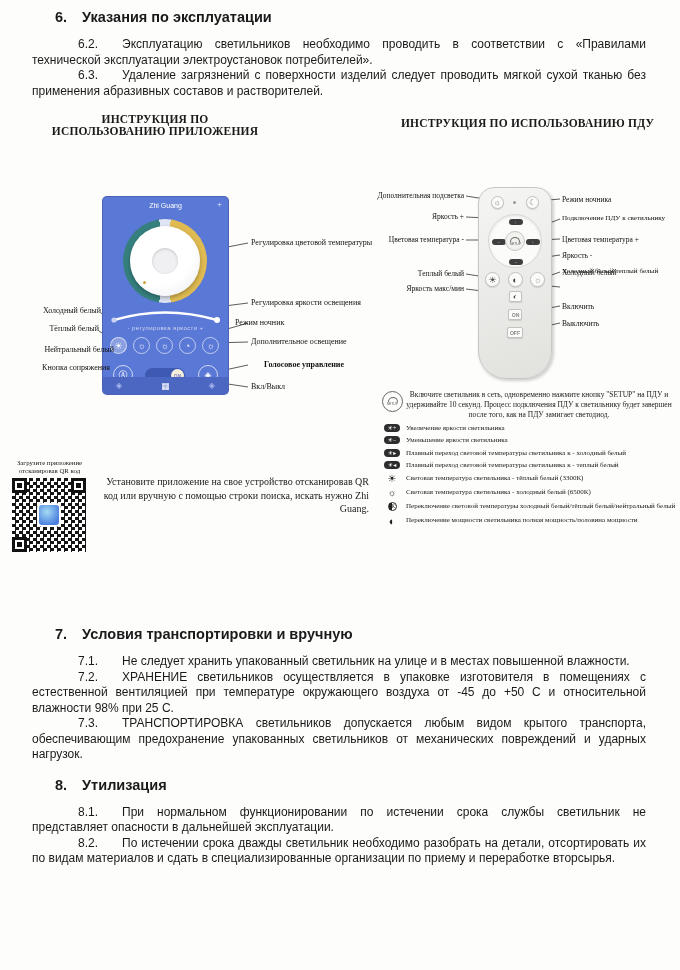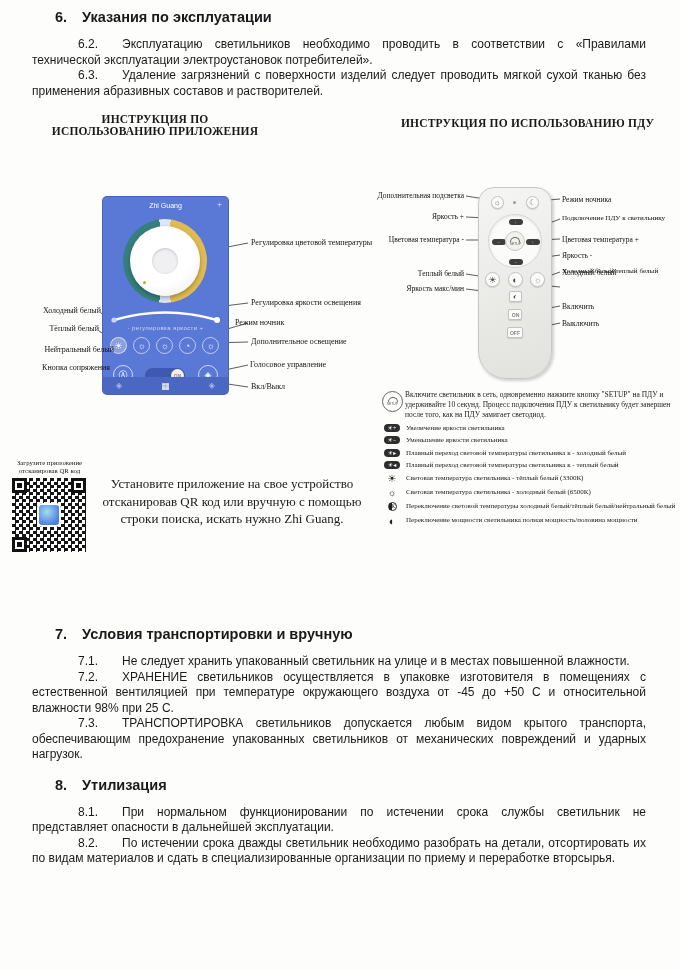--- a/index.html
+++ b/index.html
@@ -69,41 +69,41 @@
   .setup-btn{position:absolute;left:16px;top:16px;width:20px;height:20px;border-radius:50%;
         background:#f1f1ee;border:1px solid #c6c6c2;box-sizing:border-box;
         display:flex;flex-direction:column;align-items:center;justify-content:center;}
   .wifi{width:8px;height:4px;border:1px solid #666;border-bottom:none;border-radius:8px 8px 0 0;}
   .micro{font-family:"Liberation Sans",sans-serif;font-size:8px;transform:scale(.42);color:#555;line-height:4px;}
   .sqr-label{font-family:"Liberation Sans",sans-serif;font-size:6px;color:#888;font-weight:bold;transform:scale(.85);}
 
   
   .setup-ico{position:absolute;left:382px;top:284px;width:19px;height:19px;border-radius:50%;
         border:1px solid #666;display:flex;flex-direction:column;align-items:center;justify-content:center;z-index:2;}
-  .setup-text{position:absolute;left:405px;top:283px;width:268px;font-size:7.5px;line-height:1.33;text-align:left;}
+  .setup-text{position:absolute;left:405px;top:283px;width:268px;font-size:7.5px;line-height:1.33;text-align:center;}
   .legend{position:absolute;left:383px;top:317px;width:294px;display:flex;flex-direction:column;gap:4.4px;}
   .lg-row{display:flex;align-items:flex-start;gap:5px;font-size:7px;white-space:nowrap;}
   .lg-ic{flex:0 0 18px;display:flex;align-items:center;justify-content:center;}
   .lg-pill{width:16px;height:8px;border-radius:4px;background:#2d2d2d;color:#fff;font-size:6px;
         display:flex;align-items:center;justify-content:center;line-height:1;}
   .lg-sun{font-size:10px;color:#222;line-height:1;}
   .lg-halfk{width:9px;height:9px;border-radius:50%;border:1px solid #222;box-sizing:border-box;
         background:linear-gradient(90deg,#222 50%,#fff 50%);color:#111;font-size:5.5px;
         display:flex;align-items:center;justify-content:flex-end;padding-right:0.5px;line-height:1;}
 
   
   .qr-caption{position:absolute;left:3px;top:352px;width:93px;text-align:center;font-size:6.8px;line-height:1.25;}
   .qr{position:absolute;left:12px;top:371px;width:74px;height:74px;
         background:repeating-conic-gradient(#161616 0% 25%,#ffffff 0% 50%);background-size:7px 7px;}
   .finder{position:absolute;width:15px;height:15px;border:3px solid #111;background:#fff;box-sizing:border-box;}
   .finder::after{content:"";position:absolute;inset:2px;background:#111;}
   .qr-app{position:absolute;left:50%;top:50%;transform:translate(-50%,-50%);width:20px;height:20px;
         border-radius:5px;border:2px solid #fff;
         background:radial-gradient(circle at 40% 35%,#a6dcf2,#4a7fe0 75%);}
-  .qr-note{position:absolute;font-size:13px;line-height:1.35;text-align:center;}
+  .qr-note{position:absolute;font-size:10px;line-height:1.35;text-align:right;}
 </style>
 </head>
 <body>
 
 <div class="page">
 
   <div class="txt sec6">
     <div class="sec-head">
       <span>6.</span>
       <span>Указания по эксплуатации</span>
@@ -191,21 +191,21 @@
     </div>
 
     <div class="lbl r" style="left:28px;top:199px;width:73px;">Холодный белый</div>
     <div class="lbl r" style="left:28px;top:217px;width:71px;">Тёплый белый</div>
     <div class="lbl r" style="left:22px;top:238px;width:92px;">Нейтральный белый</div>
     <div class="lbl r" style="left:22px;top:256px;width:88px;">Кнопка сопряжения</div>
     <div class="lbl" style="left:251px;top:131px;">Регулировка цветовой температуры</div>
     <div class="lbl" style="left:251px;top:191px;">Регулировка яркости освещения</div>
     <div class="lbl" style="left:235px;top:211px;">Режим ночник</div>
     <div class="lbl" style="left:251px;top:230px;">Дополнительное освещение</div>
-    <div class="lbl" style="left:250px;top:253px;">Голосовое управление</div>
+    <div class="lbl" style="left:264px;top:253px;font-weight:bold;">Голосовое управление</div>
     <div class="lbl" style="left:251px;top:275px;">Вкл/Выкл</div>
 
     <div class="remote">
       <span class="r-btn r-circle" style="left:12px;top:8px;width:13px;height:13px;font-size:8px;">☼</span>
       <span class="r-btn r-circle" style="left:47px;top:8px;width:13px;height:13px;font-size:8px;">☾</span>
       <span class="led"></span>
       <div class="dpad">
         <span class="pill" style="left:20px;top:4px;">+</span>
         <span class="pill" style="left:3px;top:24px;">−</span>
         <span class="pill" style="left:37px;top:24px;">+</span>

